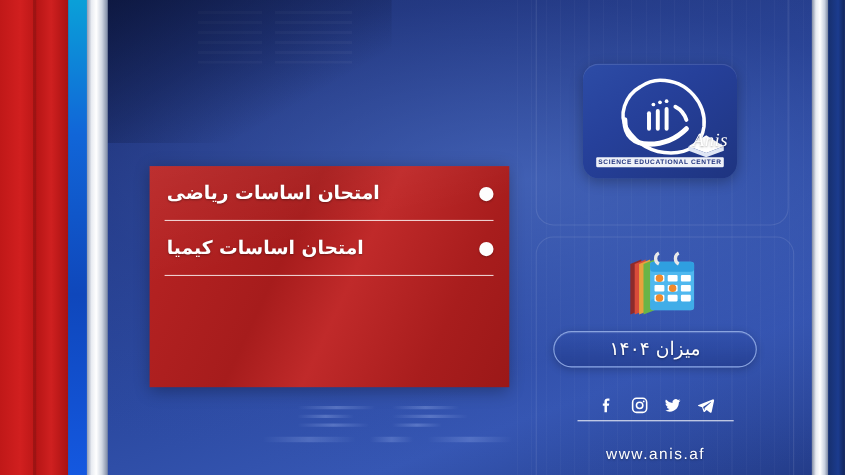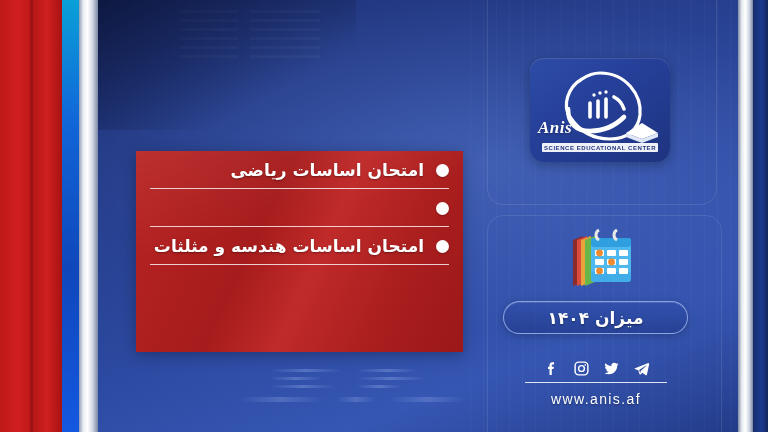--- a/index.html
+++ b/index.html
@@ -98,22 +98,22 @@
     box-shadow:0 3px 14px rgba(0,0,0,.3);
     overflow:hidden;
   }
   .list-panel::before{
     content:""; position:absolute; left:-20%; top:-35%; width:160%; height:78%;
     background:linear-gradient(172deg, rgba(255,255,255,.085), rgba(255,255,255,0) 72%);
     transform:rotate(-6deg); pointer-events:none;
   }
   .list-rows{ position:relative; padding:0; }
   .row{
-    position:relative; height:38px; display:flex; align-items:center;
-    justify-content:flex-start; direction:rtl; padding:0 14px 0 16px;
+    position:relative; height:50px; display:flex; align-items:center;
+    justify-content:space-between; direction:rtl; padding:0 14px 0 16px;
   }
   .bullet{
     width:13px; height:13px; border-radius:50%; background:#fdfdfd;
     flex:0 0 auto; margin-left:12px;
     box-shadow:0 1px 2px rgba(0,0,0,.25);
   }
   .row-label{
     color:#ffffff; font-size:17px; font-weight:bold; white-space:nowrap;
     text-shadow:0 1px 2px rgba(0,0,0,.35); line-height:1;
   }
@@ -132,55 +132,55 @@
   }
   .logo-inner{ position:relative; width:124px; height:90px; }
   .logo-svg{ position:absolute; left:0; top:0; }
   .logo-sub{
     position:absolute; left:4px; right:4px; bottom:3px;
     text-align:center; font-size:6px; font-weight:bold; letter-spacing:.55px;
     color:#22357f; background:#eef1f8; padding:1.5px 0; border-radius:1px;
     font-family:"Liberation Sans",sans-serif; direction:ltr;
   }
   .logo-word{
-    position:absolute; left:0; right:0; bottom:17px; text-align:left;
-    color:#ffffff; font-size:17px; font-style:italic; font-weight:bold;
+    position:absolute; left:0; right:0; bottom:17px; text-align:right;
+    color:#ffffff; font-size:17px; font-style:italic; font-weight:normal;
     font-family:"Liberation Serif",serif; letter-spacing:.5px; direction:ltr;
     text-shadow:0 1px 2px rgba(0,0,0,.35);
   }
 
   
   .cal-wrap{ position:absolute; left:561px; top:228px; width:78px; height:62px; }
 
   
   .date-pill{
     position:absolute; left:503px; top:301px; width:185px; height:33px;
     border-radius:17px; border:1px solid rgba(170,195,245,.75);
     background:linear-gradient(180deg, rgba(47,78,170,.55), rgba(28,52,130,.55));
     display:flex; align-items:center; justify-content:center;
     box-shadow:0 2px 8px rgba(0,0,0,.22), inset 0 1px 0 rgba(255,255,255,.12);
   }
   .date-text{
-    color:#ffffff; font-size:17px; font-weight:bold; direction:rtl;
+    color:#ffffff; font-size:17px; font-weight:normal; direction:rtl;
     white-space:nowrap; text-shadow:0 1px 2px rgba(0,0,0,.4);
   }
 
   
   .social-wrap{ position:absolute; left:519px; top:358px; width:154px; }
   .social-row{
     display:flex; align-items:center; justify-content:center; gap:13px;
     direction:ltr; height:20px;
   }
   .social-ic{ width:17px; height:17px; display:block; }
   .social-ic svg{ display:block; }
   .url-rule{
     margin:4px auto 0; width:142px; height:1px; background:rgba(255,255,255,.85);
   }
   .url-text{
-    margin-top:8px; text-align:center; color:#ffffff; font-size:14px;
+    margin-top:21px; text-align:center; color:#ffffff; font-size:14px;
     letter-spacing:1.4px; direction:ltr; font-family:"Liberation Sans",sans-serif;
     text-shadow:0 1px 2px rgba(0,0,0,.35);
   }
 </style>
 </head>
 <body>
 
 <div id="stage">
 
   <div class="bg-vlines"></div>
@@ -212,28 +212,24 @@
 
       <div class="row">
         <span class="bullet"></span>
         <span class="row-label">امتحان اساسات ریاضی</span>
         <span class="row-sep"></span>
       </div>
 
 
       <div class="row">
         <span class="bullet"></span>
+        <span class="row-label">امتحان اساسات کیمیا</span>
         <span class="row-sep"></span>
       </div>
 
-      <div class="row">
-        <span class="bullet"></span>
-        <span class="row-label">امتحان اساسات هندسه و مثلثات</span>
-        <span class="row-sep"></span>
-      </div>
 
     </div>
   </div>
 
   <div class="logo-card">
     <div class="logo-inner">
       <svg class="logo-svg" width="124" height="90" viewBox="0 0 124 90">
 
         <path d="M62 8 C 88 8 104 30 102 50 C 100 66 88 74 72 74
                  C 52 74 40 64 32 52 C 24 40 30 22 44 14 C 50 10 56 8 62 8 Z" fill="none" stroke="#ffffff" stroke-width="3.2" stroke-linecap="round"></path>

